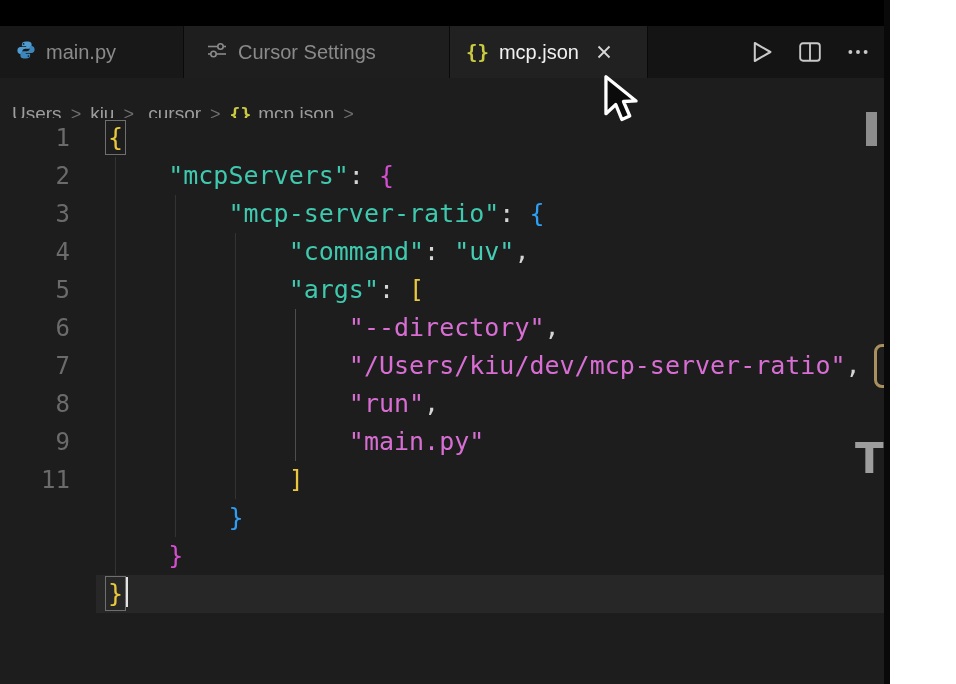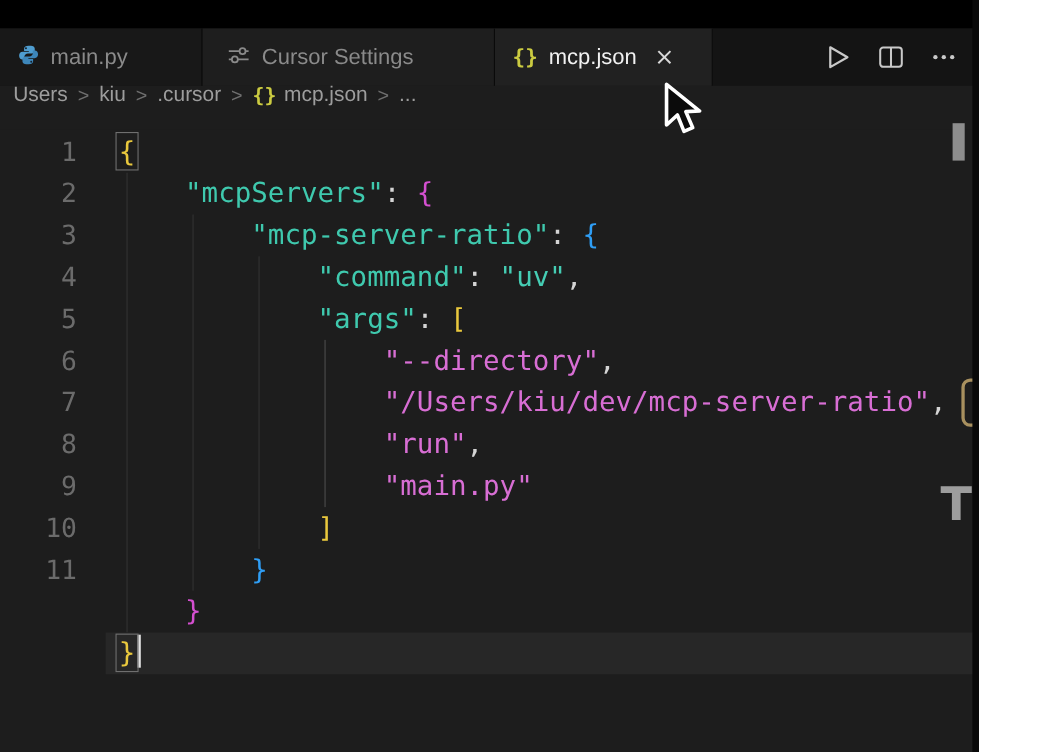--- a/index.html
+++ b/index.html
@@ -15,21 +15,21 @@
   .tab-main{left:0;width:184px;background:#181818;padding-left:16px;}
   .tab-cursor{left:184px;width:266px;background:#1e1e1e;padding-left:22px;}
   .tab-active{left:450px;width:198px;background:#212121;padding-left:16px;}
   .tab-label{font-size:20px;color:#8a8a8a;margin-left:10px;white-space:nowrap;}
   .tab-active .tab-label{color:#f1f1f1;}
   .json-glyph{font-family:"DejaVu Sans Mono",monospace;font-size:19px;font-weight:bold;color:#cbcb41;}
   .tab-close{margin-left:16px;display:flex;align-items:center;}
   .tab-actions{position:absolute;right:18px;top:0;height:52px;display:flex;align-items:center;gap:20px;}
   .action-btn{display:flex;align-items:center;justify-content:center;width:28px;height:28px;}
   
-  .breadcrumbs{position:absolute;left:0;top:67px;width:890px;height:40px;display:flex;
+  .breadcrumbs{position:absolute;left:0;top:94px;width:890px;height:40px;display:flex;
                align-items:center;padding-left:12px;box-sizing:border-box;font-size:19px;color:#9d9d9d;}
   .crumb{white-space:nowrap;}
   .crumb-sep{color:#6f6f6f;margin:0 9px;font-size:18px;}
   .crumb-json{font-family:"DejaVu Sans Mono",monospace;font-weight:bold;color:#cbcb41;margin-right:7px;font-size:18px;}
   
   .editor{position:absolute;left:0;top:118px;width:890px;height:566px;background:#1d1d1d;}
   .gutter{position:absolute;left:0;top:1px;width:96px;}
   .gutter .num{height:38px;line-height:38px;text-align:right;padding-right:26px;
                font-family:"DejaVu Sans Mono",monospace;font-size:24px;color:#6b6b6b;}
   .gutter .num.active{color:#e8e8e8;}
@@ -138,21 +138,20 @@
       <div class="gutter">
           <div class="num">1</div>
           <div class="num">2</div>
           <div class="num">3</div>
           <div class="num">4</div>
           <div class="num">5</div>
           <div class="num">6</div>
           <div class="num">7</div>
           <div class="num">8</div>
           <div class="num">9</div>
-          <div class="num">10</div>
           <div class="num">11</div>
         </div>
       <div class="code-col">
           <div class="code-line"><span class="tok boxed" style="color: rgb(233, 200, 61);">{</span></div>
           <div class="code-line"><span class="tok" style="color: rgb(213, 213, 213);">    </span><span class="tok" style="color: rgb(63, 201, 174);">"mcpServers"</span><span class="tok" style="color: rgb(213, 213, 213);">: </span><span class="tok" style="color: rgb(212, 79, 208);">{</span></div>
           <div class="code-line"><span class="tok" style="color: rgb(213, 213, 213);">        </span><span class="tok" style="color: rgb(63, 201, 174);">"mcp-server-ratio"</span><span class="tok" style="color: rgb(213, 213, 213);">: </span><span class="tok" style="color: rgb(47, 158, 245);">{</span></div>
           <div class="code-line"><span class="tok" style="color: rgb(213, 213, 213);">            </span><span class="tok" style="color: rgb(63, 201, 174);">"command"</span><span class="tok" style="color: rgb(213, 213, 213);">: </span><span class="tok" style="color: rgb(69, 205, 180);">"uv"</span><span class="tok" style="color: rgb(213, 213, 213);">,</span></div>
           <div class="code-line"><span class="tok" style="color: rgb(213, 213, 213);">            </span><span class="tok" style="color: rgb(63, 201, 174);">"args"</span><span class="tok" style="color: rgb(213, 213, 213);">: </span><span class="tok" style="color: rgb(233, 200, 61);">[</span></div>
           <div class="code-line"><span class="tok" style="color: rgb(213, 213, 213);">                </span><span class="tok" style="color: rgb(216, 110, 212);">"--directory"</span><span class="tok" style="color: rgb(213, 213, 213);">,</span></div>
           <div class="code-line"><span class="tok" style="color: rgb(213, 213, 213);">                </span><span class="tok" style="color: rgb(216, 110, 212);">"/Users/kiu/dev/mcp-server-ratio"</span><span class="tok" style="color: rgb(213, 213, 213);">,</span></div>

